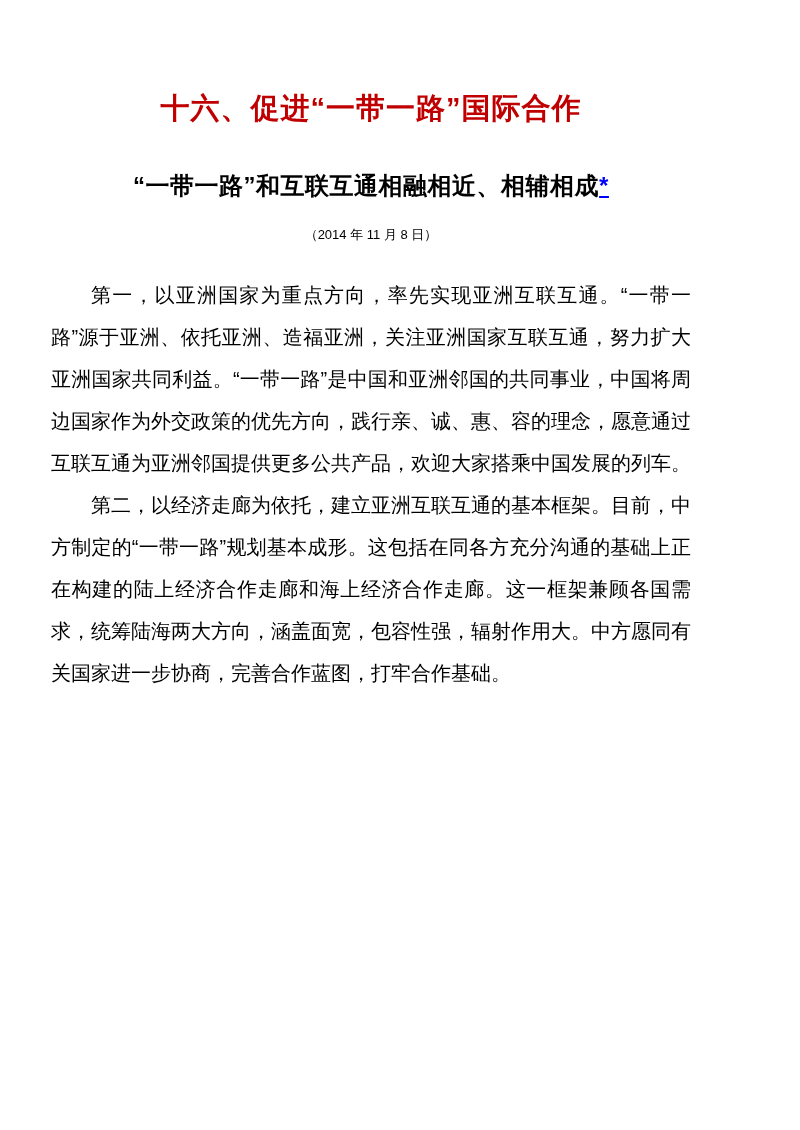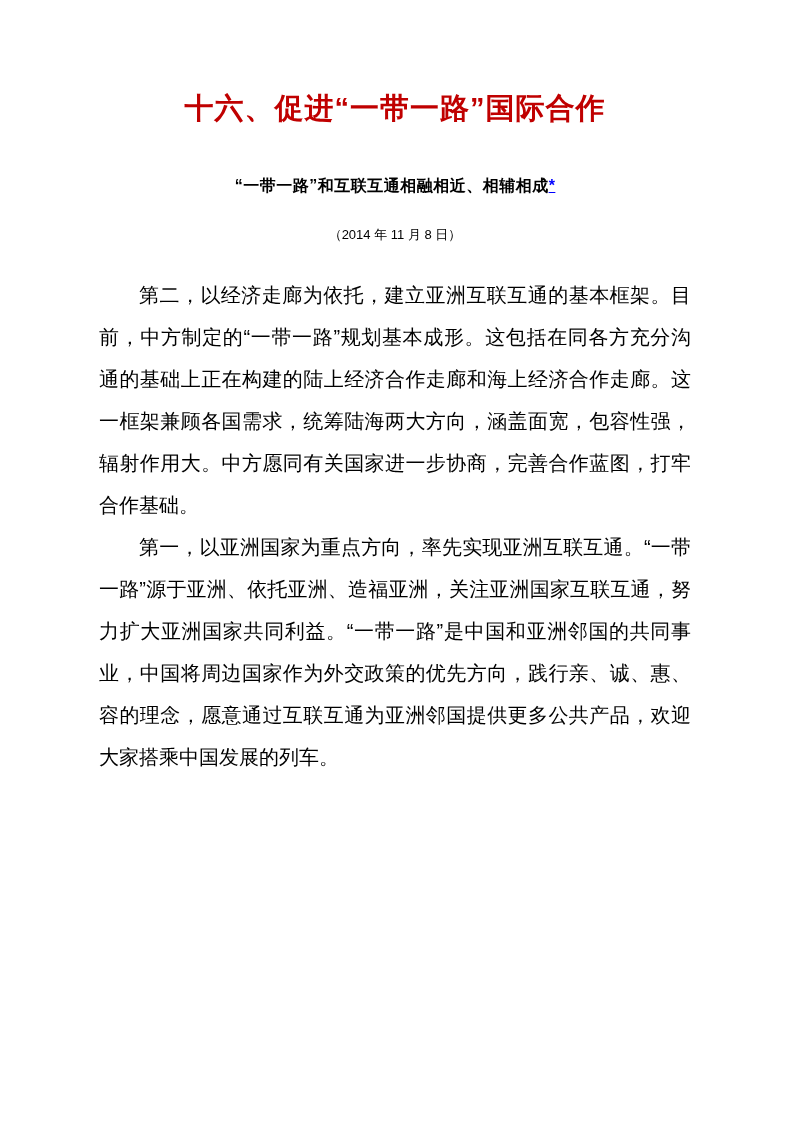--- a/index.html
+++ b/index.html
@@ -13,37 +13,37 @@
     padding:0;
     background:var(--bg-color);
   }
   .page{
     position:relative;
     width:800px;
     height:1130px;
     margin:0 auto;
     background:var(--bg-color);
     box-sizing:border-box;
-    padding:90px 109px 0 99px;
+    padding:90px 109px 0 51px;
     font-family:"Liberation Sans","DejaVu Sans",sans-serif;
     color:var(--text-color);
     overflow:hidden;
   }
   .doc-title{
     margin:0;
     font-size:29px;
     line-height:37px;
     font-weight:bold;
     text-align:center;
     color:var(--title-color);
     letter-spacing:1px;
   }
   .doc-subtitle{
     margin:43px 0 0 0;
-    font-size:16px;
+    font-size:24px;
     line-height:32px;
     font-weight:bold;
     text-align:center;
     color:var(--text-color);
     letter-spacing:0.5px;
   }
   .footnote-link{
     color:var(--link-color);
     text-decoration:underline;
     font-weight:bold;
@@ -73,17 +73,17 @@
 
 <div class="page">
 
   <h1 class="doc-title">十六、促进“一带一路”国际合作</h1>
 
   <h2 class="doc-subtitle"><span>“一带一路”和互联互通相融相近、相辅相成</span><a class="footnote-link">*</a></h2>
 
   <div class="doc-date">（2014 年 11 月 8 日）</div>
 
   <div class="doc-body">
+    <p>第一，以亚洲国家为重点方向，率先实现亚洲互联互通。“一带一路”源于亚洲、依托亚洲、造福亚洲，关注亚洲国家互联互通，努力扩大亚洲国家共同利益。“一带一路”是中国和亚洲邻国的共同事业，中国将周边国家作为外交政策的优先方向，践行亲、诚、惠、容的理念，愿意通过互联互通为亚洲邻国提供更多公共产品，欢迎大家搭乘中国发展的列车。</p>
     <p>第二，以经济走廊为依托，建立亚洲互联互通的基本框架。目前，中方制定的“一带一路”规划基本成形。这包括在同各方充分沟通的基础上正在构建的陆上经济合作走廊和海上经济合作走廊。这一框架兼顾各国需求，统筹陆海两大方向，涵盖面宽，包容性强，辐射作用大。中方愿同有关国家进一步协商，完善合作蓝图，打牢合作基础。</p>
-    <p>第一，以亚洲国家为重点方向，率先实现亚洲互联互通。“一带一路”源于亚洲、依托亚洲、造福亚洲，关注亚洲国家互联互通，努力扩大亚洲国家共同利益。“一带一路”是中国和亚洲邻国的共同事业，中国将周边国家作为外交政策的优先方向，践行亲、诚、惠、容的理念，愿意通过互联互通为亚洲邻国提供更多公共产品，欢迎大家搭乘中国发展的列车。</p>
   </div>
 
 </div>
 
 </body></html>

